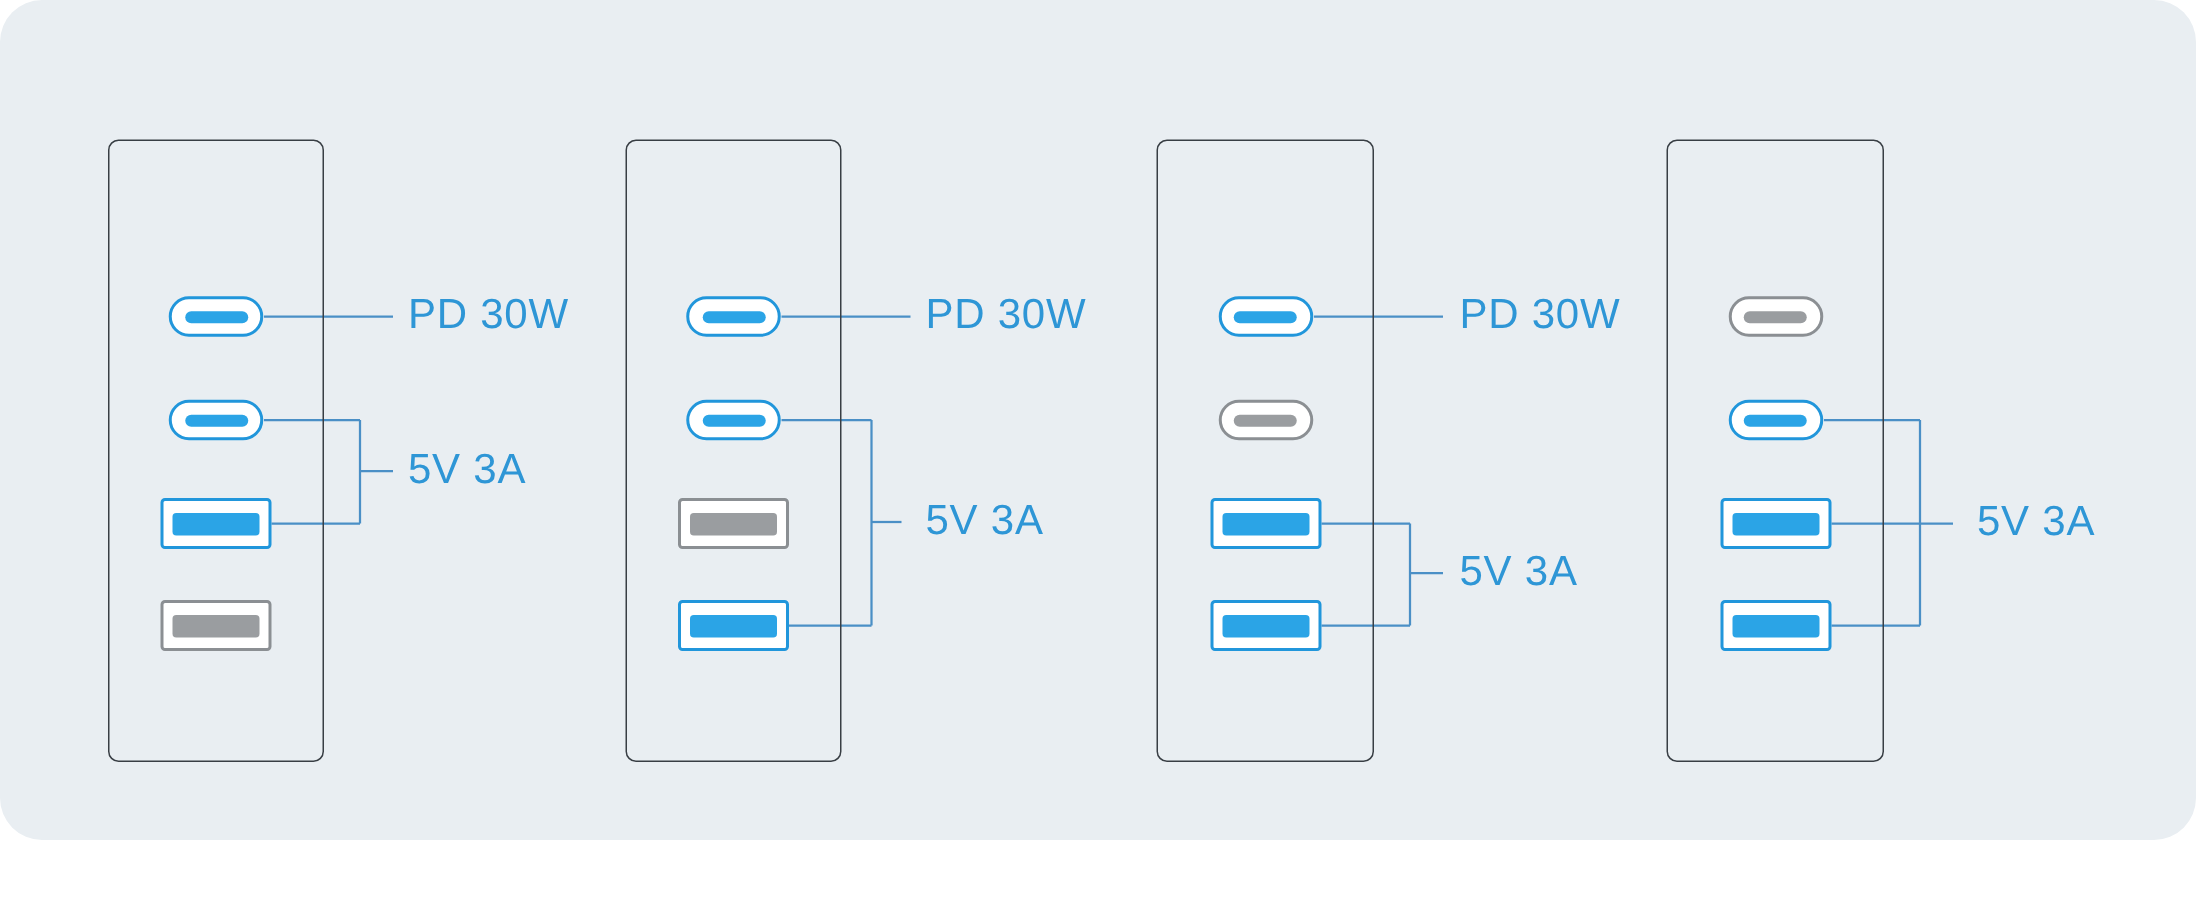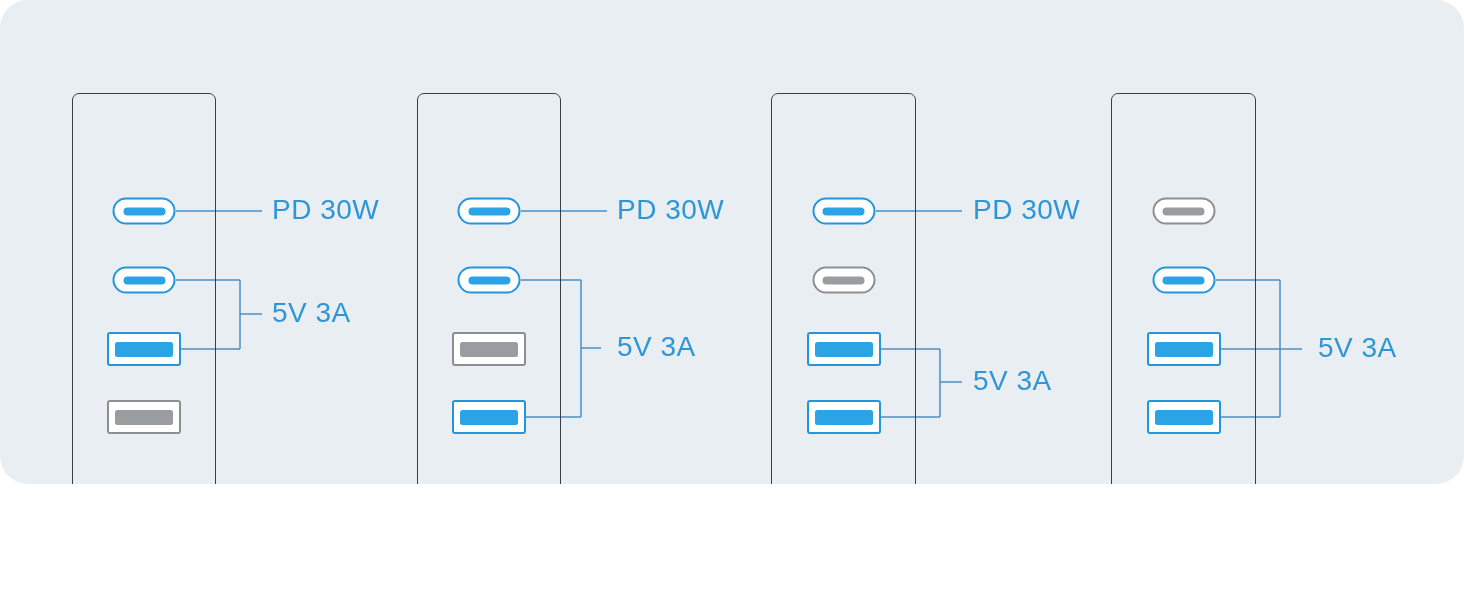--- a/index.html
+++ b/index.html
@@ -12,21 +12,21 @@
   .port.usb-a{width:74px;height:34px;border-radius:3px;border:2px solid var(--port-blue);}
   .port.usb-c .bar{width:42px;height:8px;border-radius:4px;background:var(--bar-blue);}
   .port.usb-a .bar{width:58px;height:15px;border-radius:2.5px;background:var(--bar-blue);}
   .port.gray{border-color:var(--port-gray);}
   .port.gray .bar{background:var(--bar-gray);}
   .callout-label{position:absolute;transform:translateY(-54%);font-size:28px;letter-spacing:0.5px;white-space:nowrap;color:var(--label-blue);}
 </style>
 </head>
 <body>
 
-<div id="canvas" style="background: rgb(233, 238, 242); border-radius: 28px; width: 1464px; height: 484px;">
+<div id="canvas" style="background: rgb(233, 238, 242); border-radius: 28px; width: 1464px; height: 560px;">
   <svg id="callout-lines" width="1464" height="600">
       <line x1="176" y1="211" x2="262" y2="211"></line>
       <line x1="176" y1="280" x2="240" y2="280"></line>
       <line x1="240" y1="280" x2="240" y2="349"></line>
       <line x1="181" y1="349" x2="240" y2="349"></line>
       <line x1="240" y1="314" x2="262" y2="314"></line>
       <line x1="521" y1="211" x2="607" y2="211"></line>
       <line x1="521" y1="280" x2="581" y2="280"></line>
       <line x1="581" y1="280" x2="581" y2="417"></line>
       <line x1="526" y1="417" x2="581" y2="417"></line>

